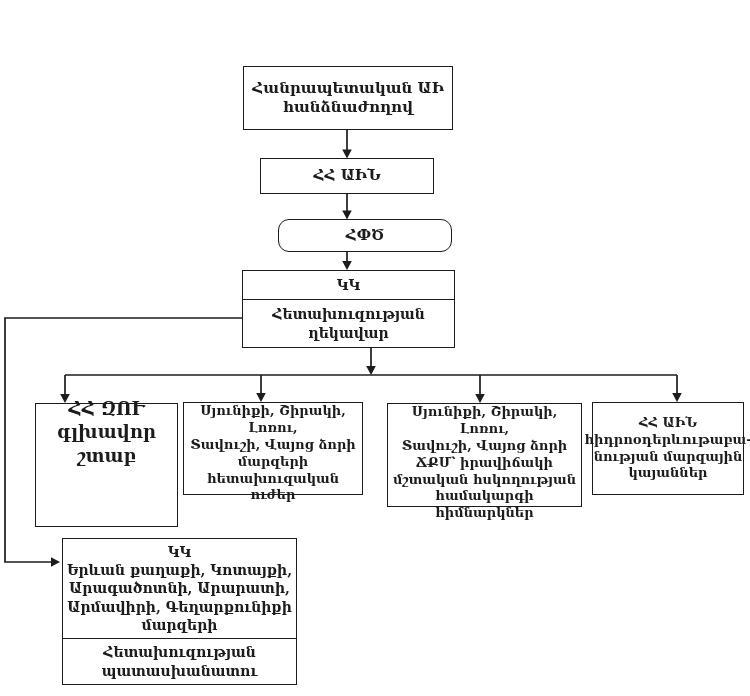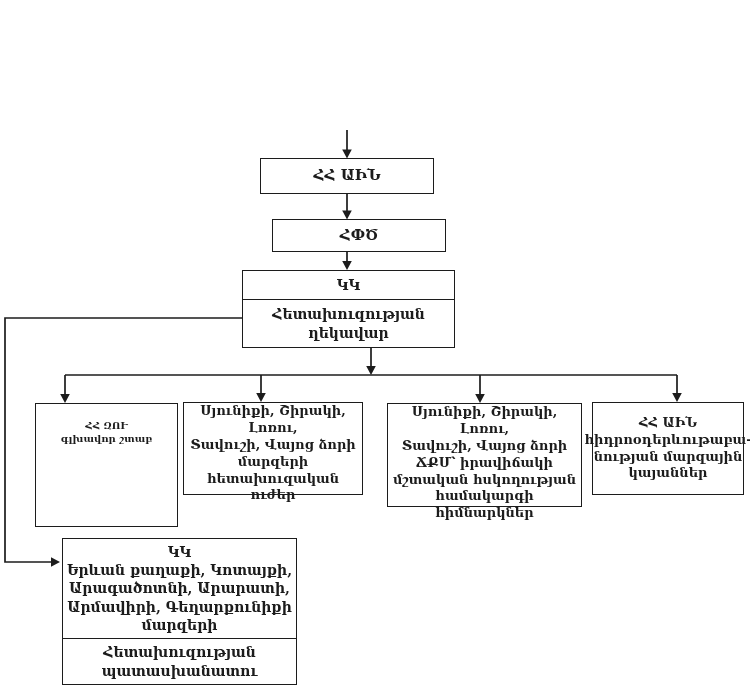--- a/index.html
+++ b/index.html
@@ -48,24 +48,24 @@
     box-sizing: border-box;
     font-weight: bold;
     line-height: 1.3;
   }
   .sect.grow { flex: 1; }
   .sect.divided { border-top: 1.4px solid var(--line, #1c1c1c); }
 
   
   #box-republican { left: 243px; top: 66px;  width: 210px; height: 64px;  font-size: 15px; }
   #box-hh-ain     { left: 260px; top: 158px; width: 174px; height: 36px;  font-size: 15px; }
-  #box-hpts       { left: 272px; top: 219px; width: 174px; height: 33px;  font-size: 15px; }
+  #box-hpts       { left: 278px; top: 219px; width: 174px; height: 33px;  font-size: 15px; border-radius: 11px; }
   #box-kk-head    { left: 242px; top: 270px; width: 213px; height: 78px;  font-size: 14px; }
   #box-kk-head .sect.head { height: 28px; }
-  #box-af-staff   { left: 35px;  top: 403px; width: 143px; height: 124px; font-size: 10px; }
+  #box-af-staff   { left: 35px;  top: 403px; width: 143px; height: 124px; font-size: 18px; }
   #box-af-staff .sect.head { height: 56px; }
   #box-recon      { left: 183px; top: 402px; width: 180px; height: 93px;  font-size: 13px; }
   #box-monitor    { left: 387px; top: 403px; width: 195px; height: 104px; font-size: 13px; }
   #box-hydromet   { left: 592px; top: 402px; width: 152px; height: 93px;  font-size: 13px; }
   #box-kk-marz    { left: 62px;  top: 538px; width: 235px; height: 147px; font-size: 14px; }
   #box-kk-marz .sect.head { height: 99px; }
 </style>
 </head>
 <body>
 
@@ -111,20 +111,24 @@
       <line class="stroke" x1="677" y1="375" x2="677" y2="394"></line>
       <polygon class="fill" points="672.2,393 681.8,393 677,402"></polygon>
     </g>
 
     <g>
       <polyline class="stroke" points="242,318 5,318 5,562 52,562"></polyline>
       <polygon class="fill" points="51,557.2 51,566.8 60,562"></polygon>
     </g>
   </svg>
 
+  <div class="box" id="box-republican">
+    <div class="sect grow">Հանրապետական ԱԻ
+հանձնաժողով</div>
+  </div>
 
   <div class="box" id="box-hh-ain">
     <div class="sect grow">ՀՀ ԱԻՆ</div>
   </div>
 
   <div class="box" id="box-hpts">
     <div class="sect grow">ՀՓԾ</div>
   </div>
 
   <div class="box" id="box-kk-head">

